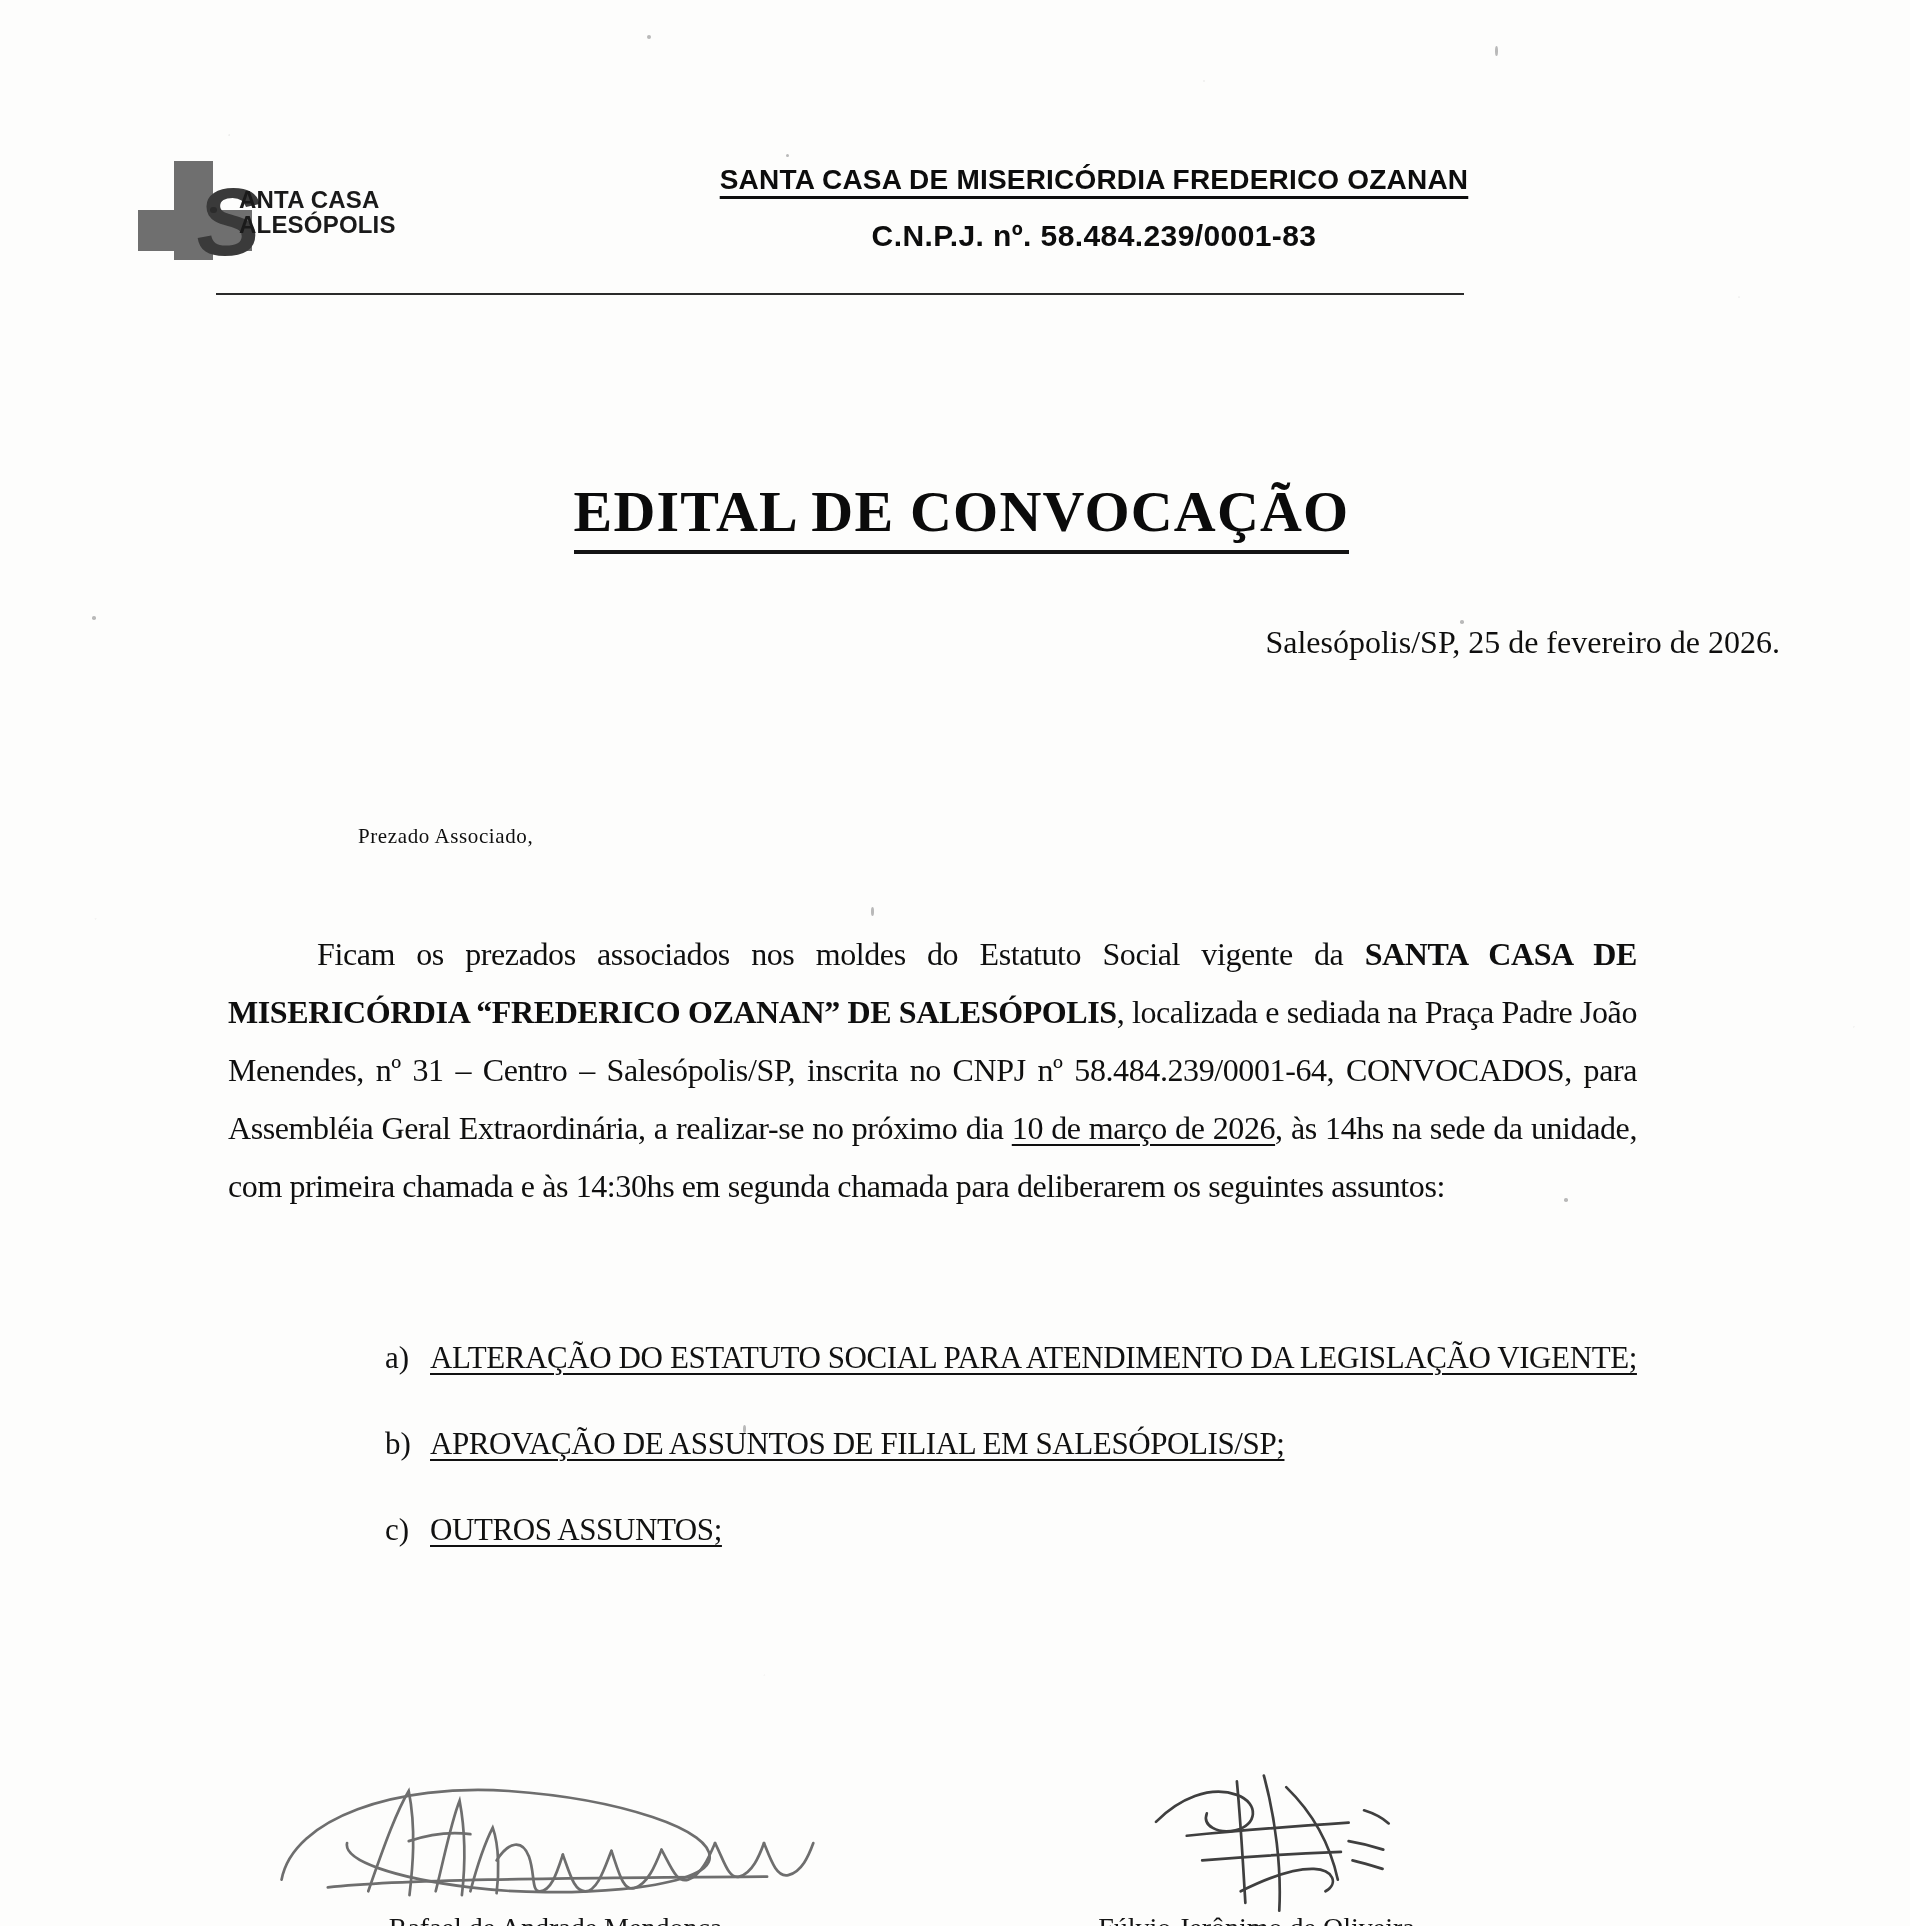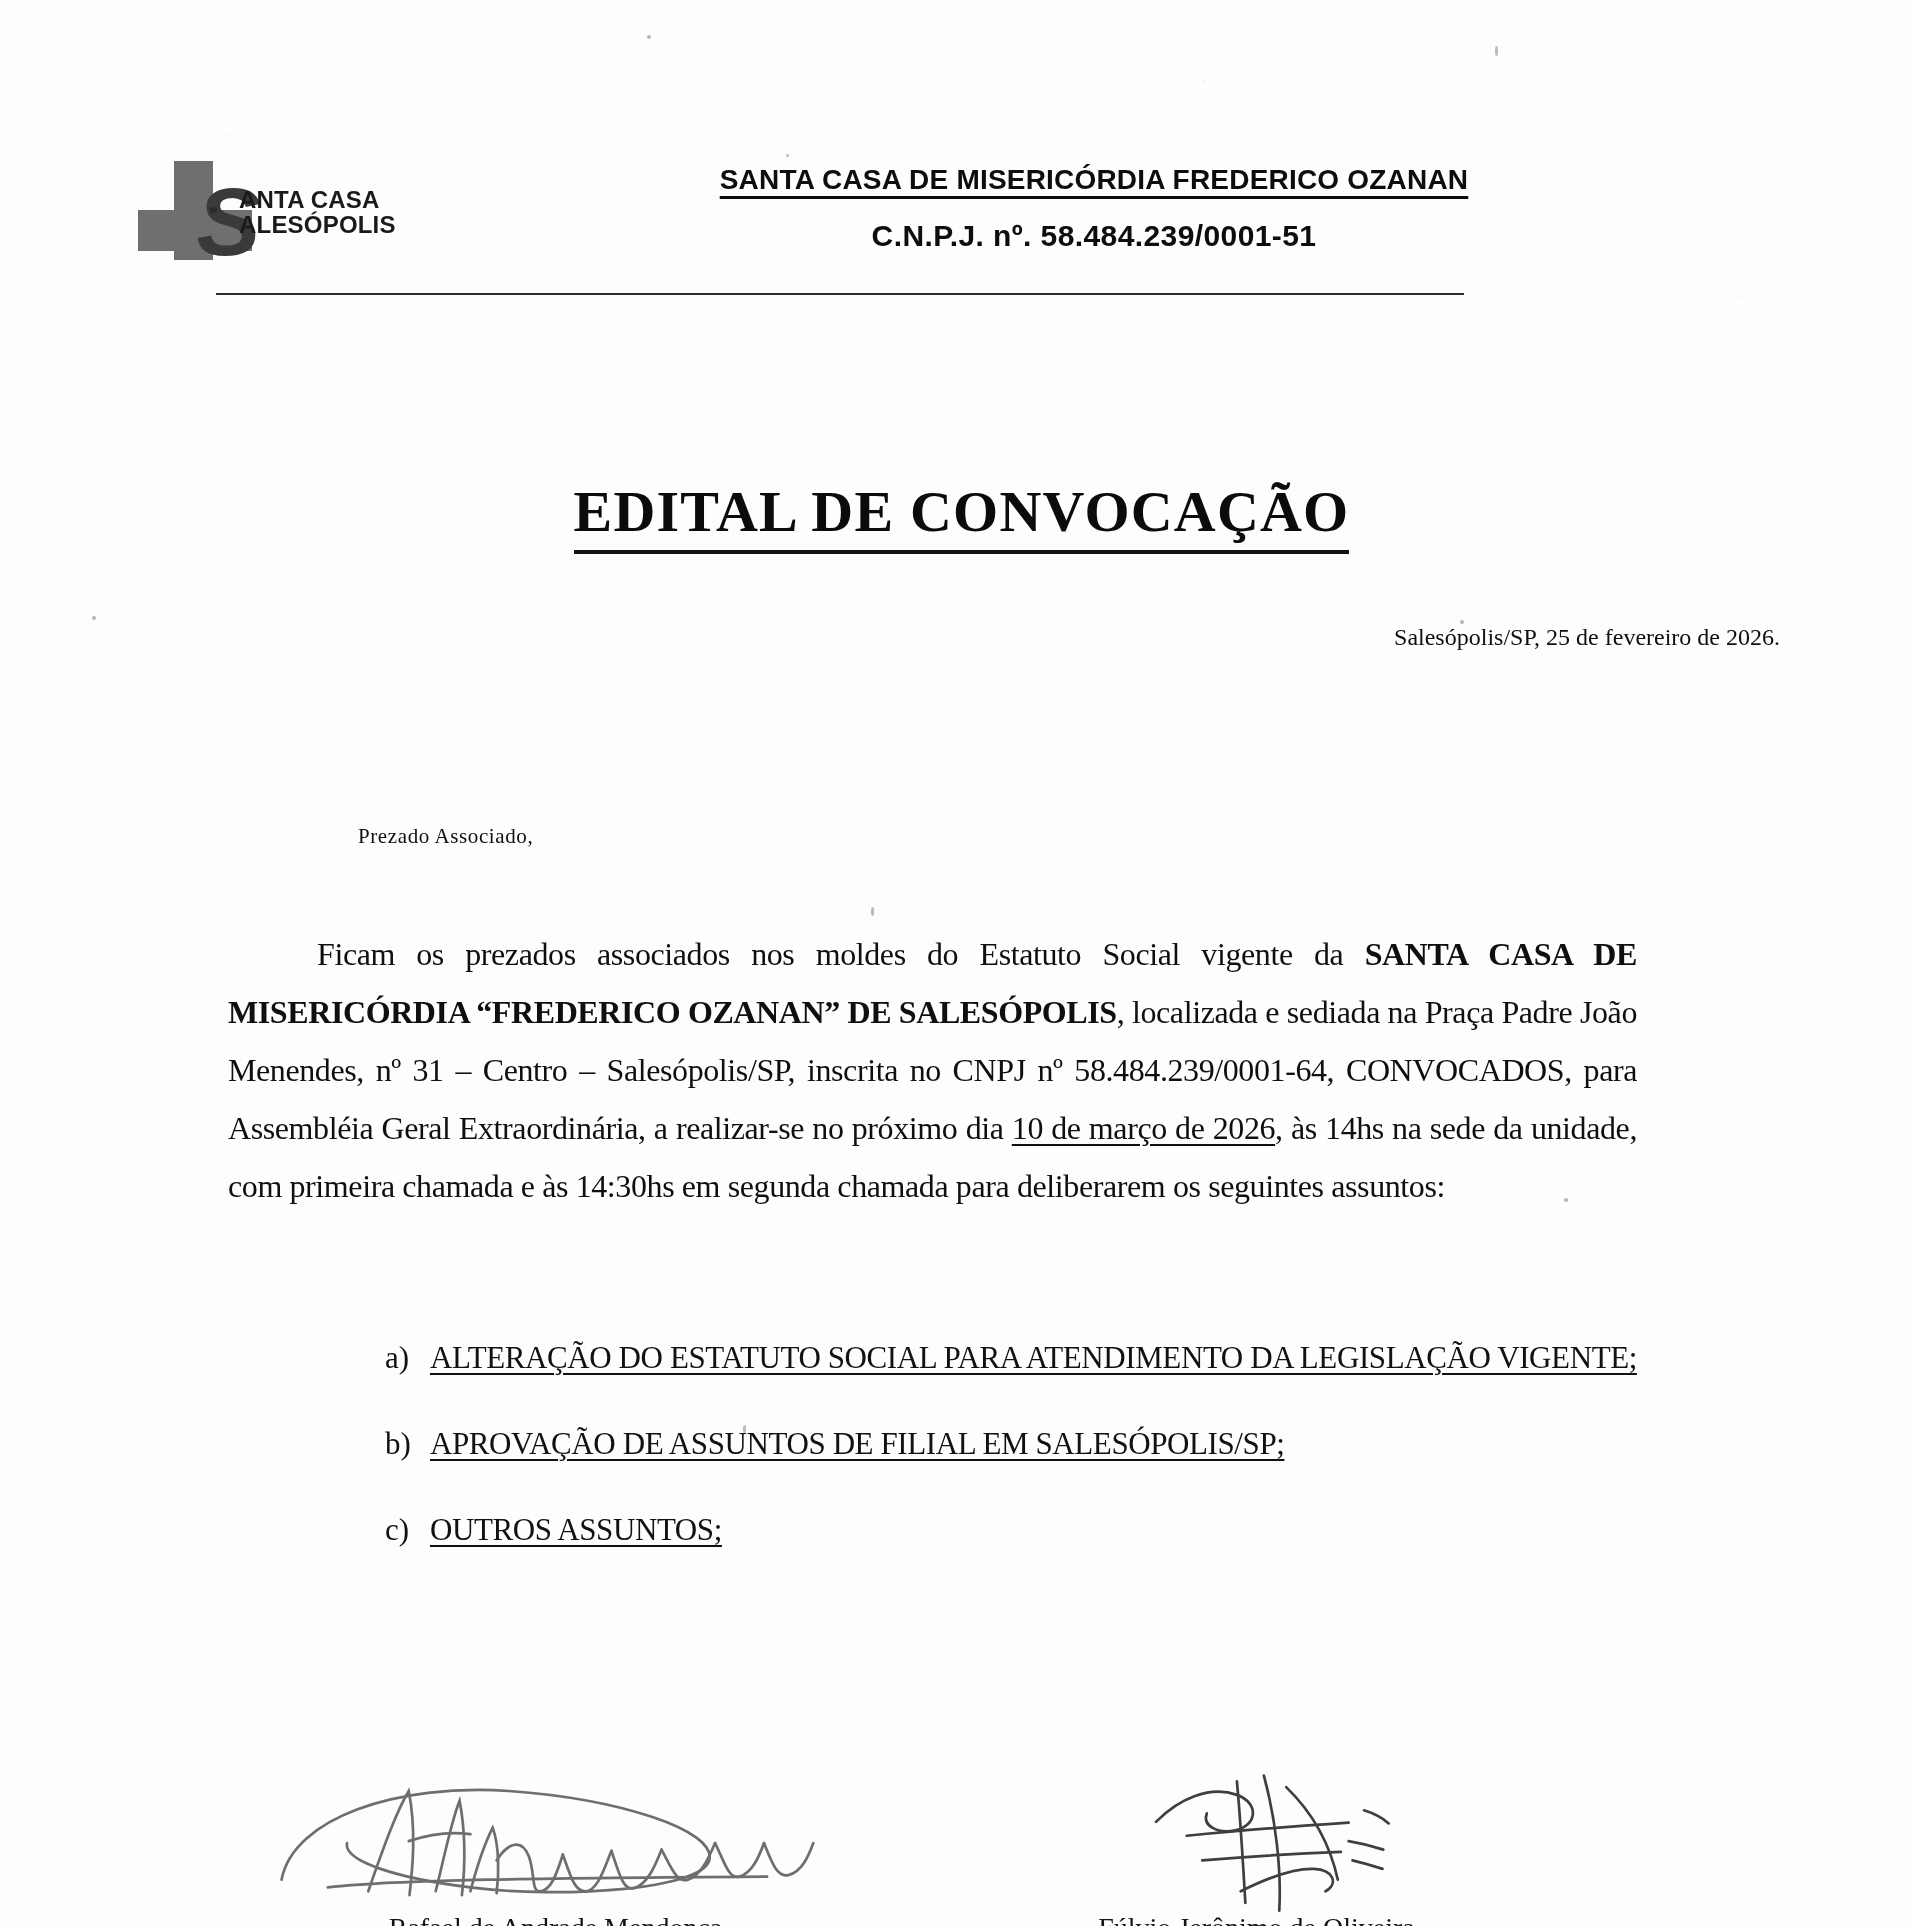--- a/index.html
+++ b/index.html
@@ -161,21 +161,21 @@
     display: inline-block;
     border-bottom: 4.2px solid #141414;
     padding-bottom: 4.6px;
   }
 
   
   #dateline {
     position: absolute;
     right: 131px;
     top: 624px;
-    font-size: 24px;
+    font-size: 32px;
     font-weight: 400;
     color: #0f0f0f;
     white-space: nowrap;
   }
 
   
   #salutation {
     position: absolute;
     left: 358px;
     top: 824px;
@@ -293,21 +293,21 @@
       <div class="logo-cross-h"></div>
       <div class="logo-s">S</div>
       <div class="logo-dot"></div>
     </div>
 
     <div class="logo-text" id="logo-line1">ANTA CASA</div>
     <div class="logo-text" id="logo-line2">ALESÓPOLIS</div>
 
     <div id="org-title">SANTA CASA DE MISERICÓRDIA FREDERICO OZANAN</div>
 
-    <div id="org-cnpj">C.N.P.J. nº. 58.484.239/0001-51</div>
+    <div id="org-cnpj">C.N.P.J. nº. 58.484.239/0001-83</div>
   </div>
 
   <div id="header-rule"></div>
 
   <div id="doc-title">
     <span>EDITAL DE CONVOCAÇÃO</span>
   </div>
 
   <div id="dateline">Salesópolis/SP, 25 de fevereiro de 2026.</div>
 

